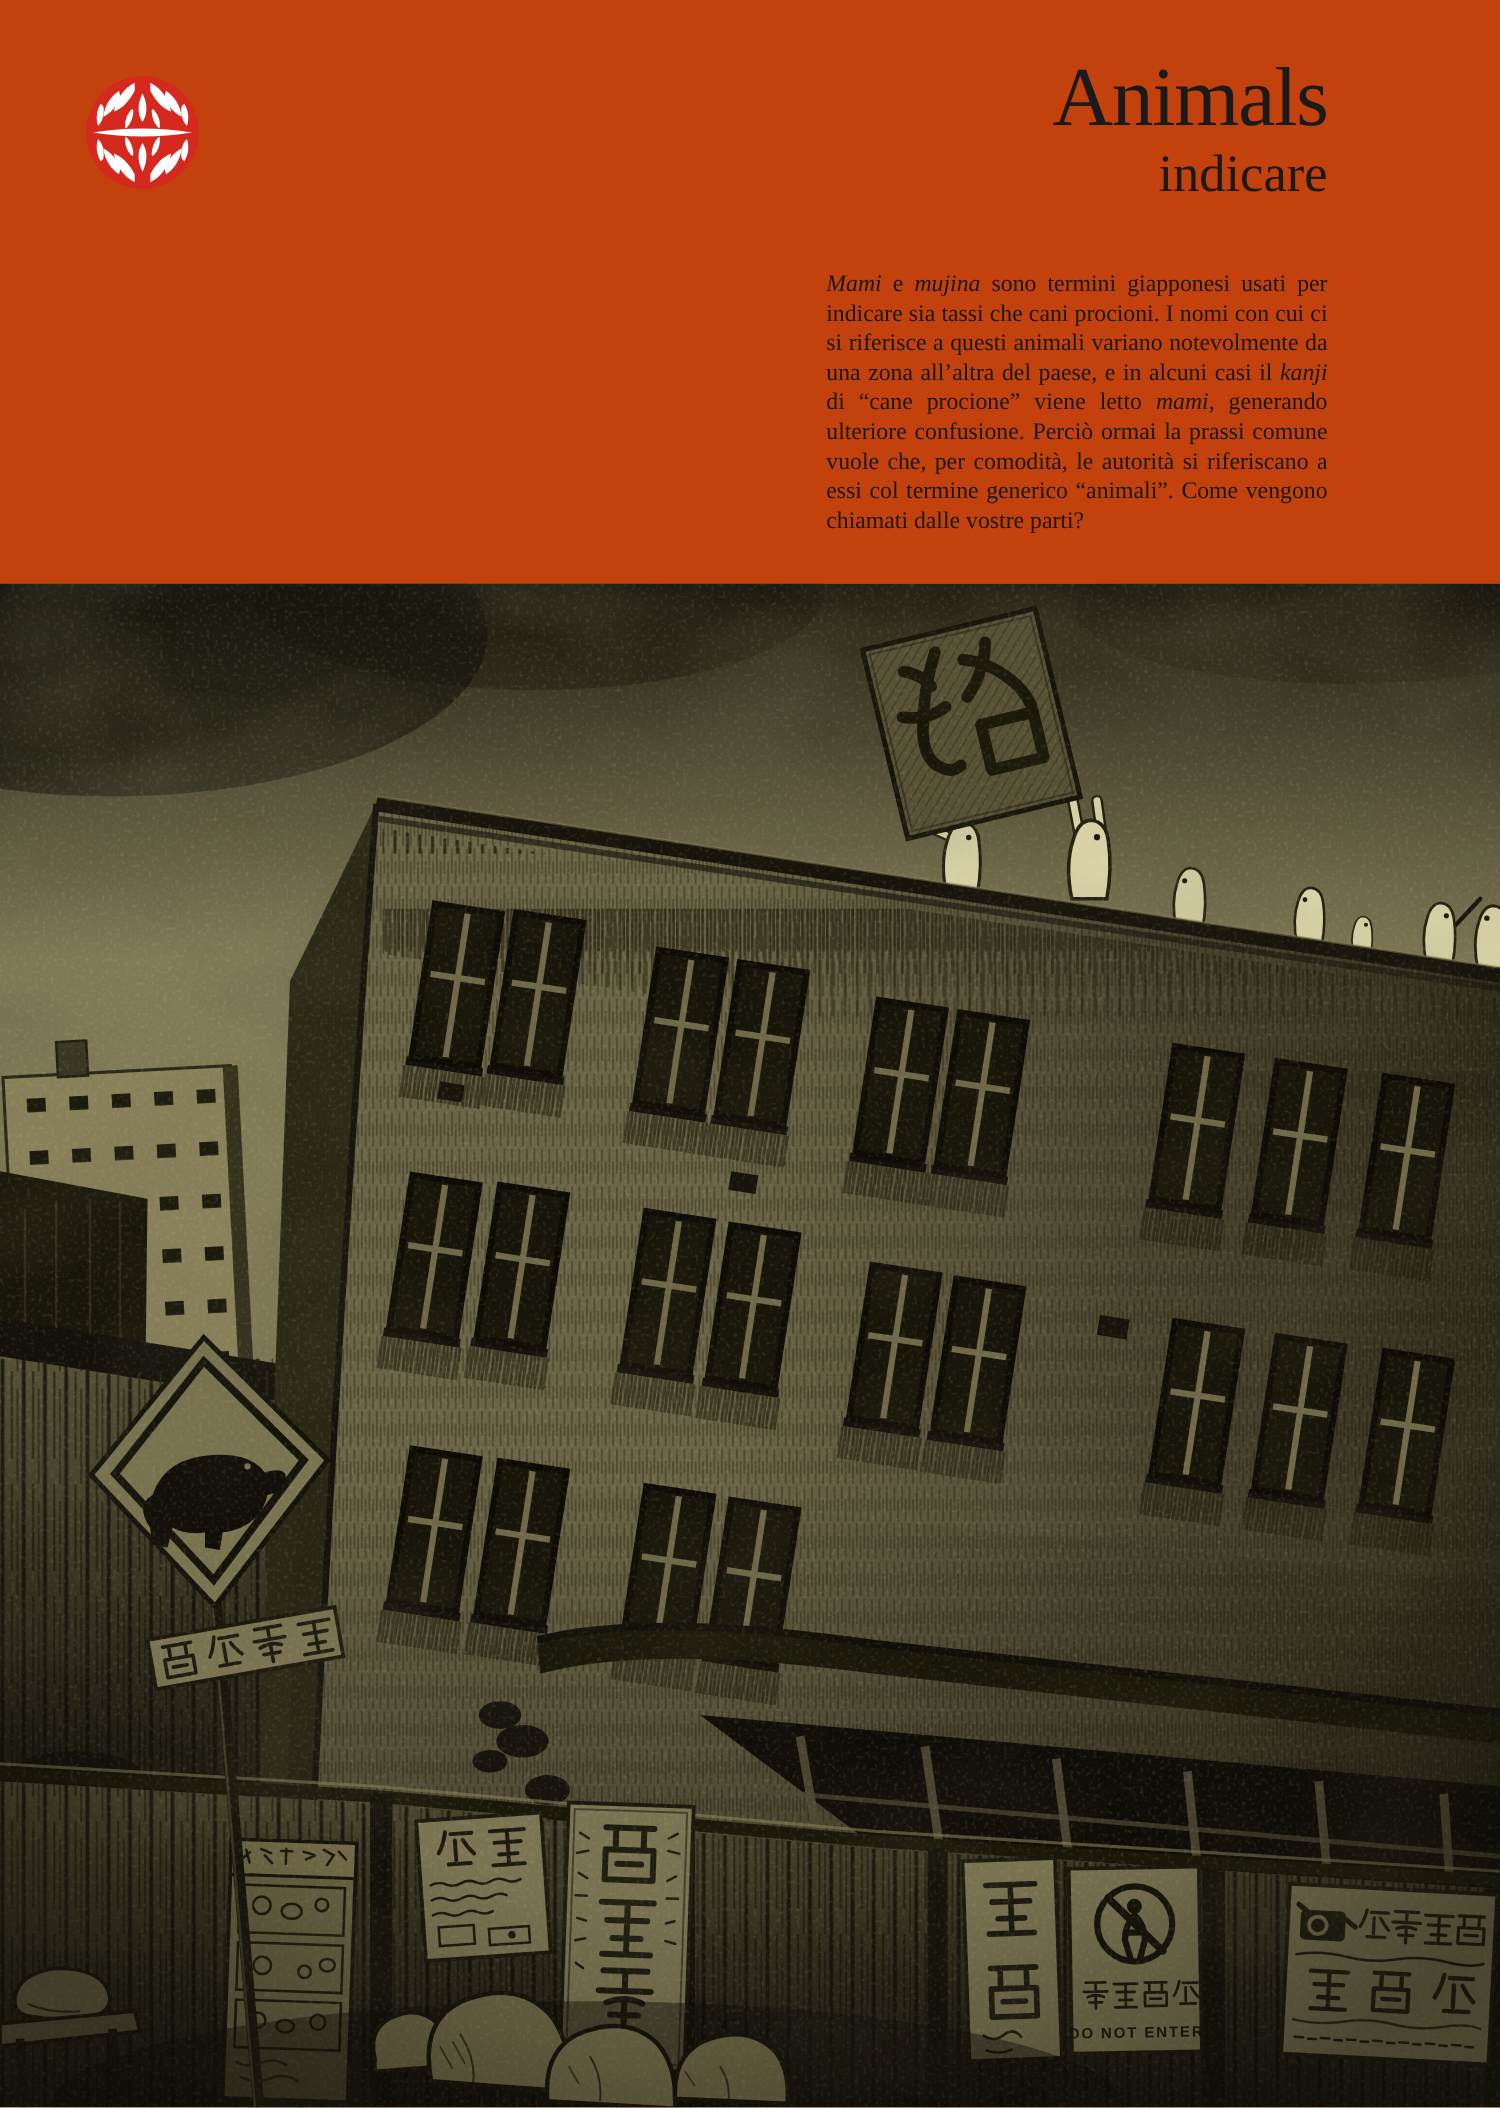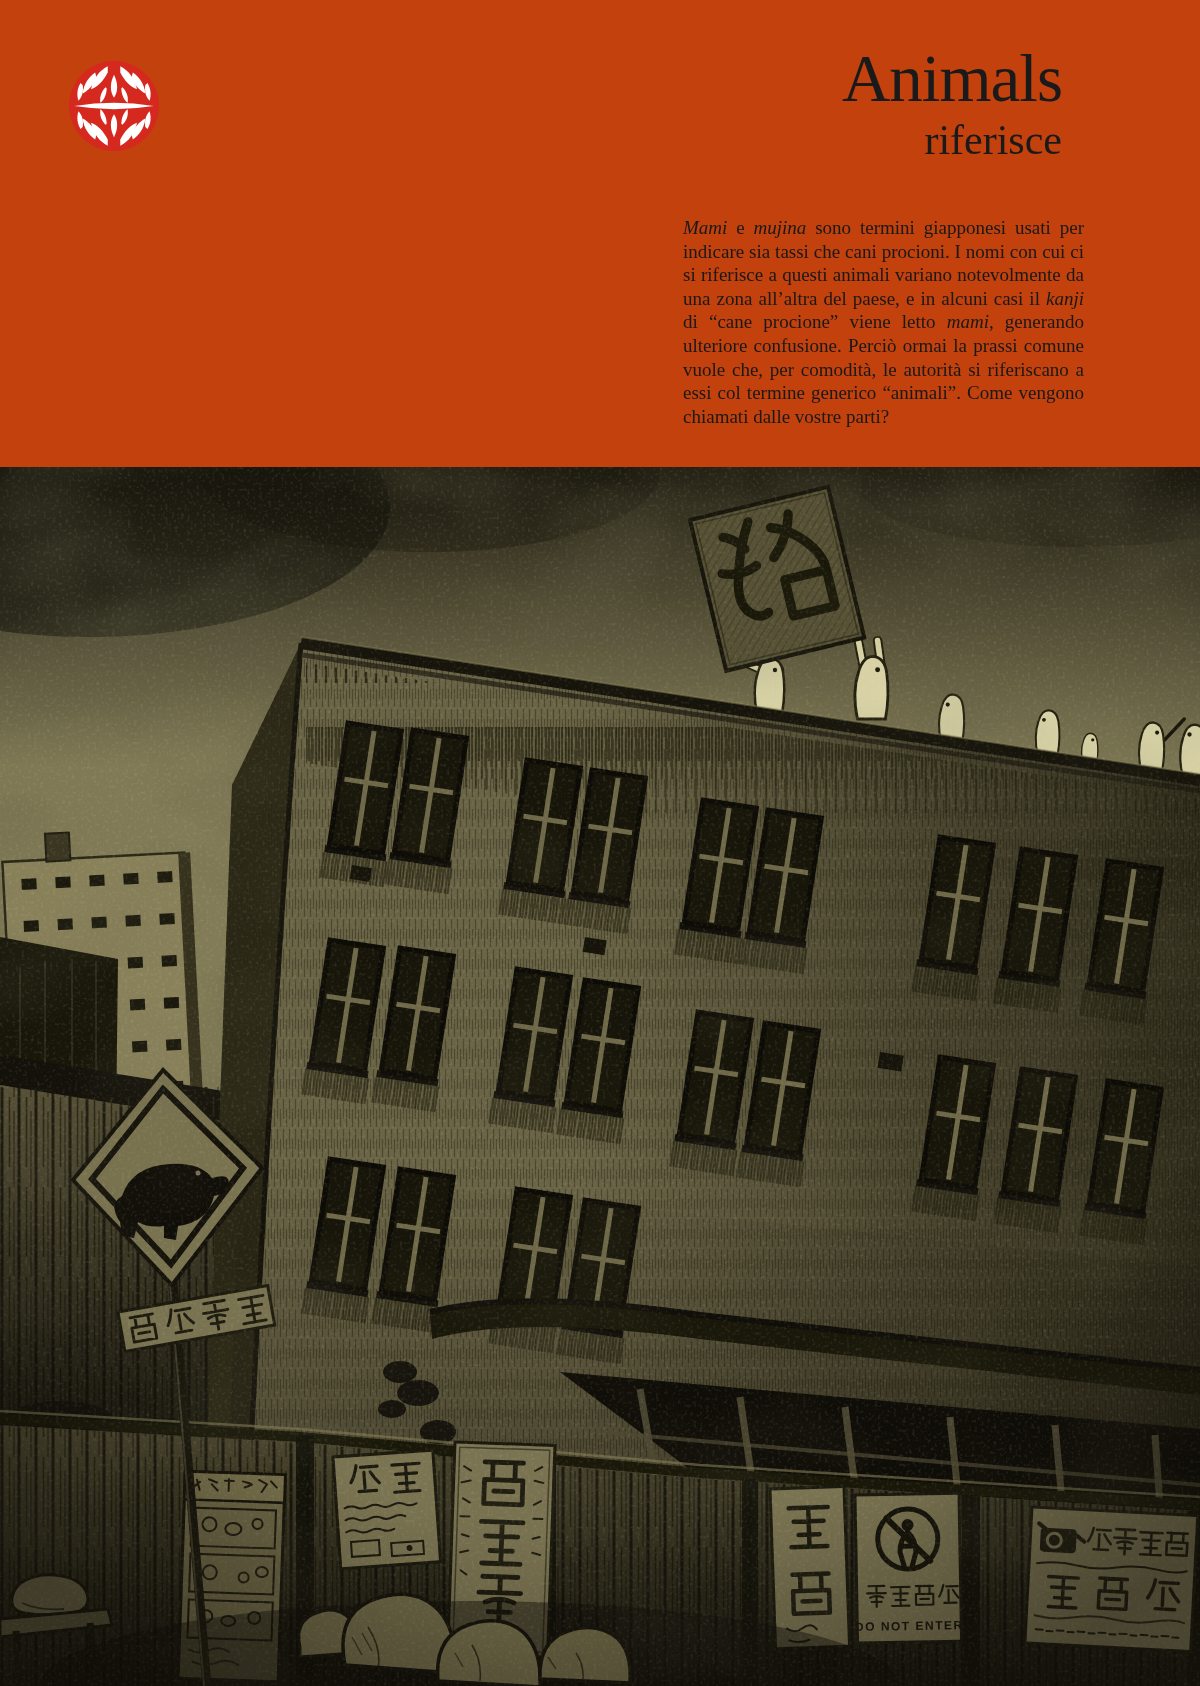--- a/index.html
+++ b/index.html
@@ -2,21 +2,21 @@
 <html><head>
 <meta charset="utf-8">
 <style>
   html,body{margin:0;padding:0;background:#ffffff}
   .page{position:relative;width:1200px;height:1686px;background:#c2410c;overflow:hidden;
         font-family:"Liberation Serif",serif;color:#1a1a1a}
   .logo{position:absolute;left:68px;top:60px;width:92px;height:92px}
   .masthead{position:absolute;top:44px;right:138px;text-align:right}
   .title{font-size:67px;line-height:1.02;letter-spacing:-1px;font-weight:400;margin:0}
   .author{font-size:42px;line-height:1;margin-top:7px;font-weight:400}
-  .intro{position:absolute;left:683px;top:197px;width:401px;font-size:19px;line-height:23.6px;
+  .intro{position:absolute;left:661px;top:197px;width:401px;font-size:19px;line-height:23.6px;
          text-align:justify;color:#191919}
   .intro .it{font-style:italic}
   .art{position:absolute;left:0;top:467px;width:1200px;height:1219px;display:block}
   
   .kj{stroke:#1c1a0e;stroke-width:3;fill:none;stroke-linecap:round;stroke-linejoin:round}
   .bigk{stroke:#191708;stroke-width:10;fill:none;stroke-linecap:round;stroke-linejoin:round}
   .board{fill:#7b7452;stroke:#1b190d;stroke-width:3}
   .cbody{fill:#d8d2a6;stroke:#23200f;stroke-width:2.5}
   .armo{stroke:#23200f;stroke-width:8.5;fill:none;stroke-linecap:round}
   .armi{stroke:#d8d2a6;stroke-width:5;fill:none;stroke-linecap:round}
@@ -40,21 +40,21 @@
       <use href="#q1" transform="translate(0,88) scale(1,-1)"></use>
       <use href="#q1" transform="translate(88,88) scale(-1,-1)"></use>
       <path d="M44,14 C40,22 40,30 44,36 C48,30 48,22 44,14 Z"></path>
       <path d="M44,52 C40,58 40,66 44,74 C48,66 48,58 44,52 Z"></path>
       <path d="M6,44 Q44,38 82,44 Q44,50 6,44 Z"></path>
     </g>
   </svg>
 
   <div class="masthead">
     <h1 class="title">Animals</h1>
-    <div class="author">riferisce</div>
+    <div class="author">indicare</div>
   </div>
 
   <p class="intro"><span class="it">Mami</span><span> e </span><span class="it">mujina</span><span> sono termini giapponesi usati per indicare sia tassi che cani procioni. I nomi con cui ci si riferisce a questi animali variano notevolmente da una zona all’altra del paese, e in alcuni casi il </span><span class="it">kanji</span><span> di “cane procione” viene letto </span><span class="it">mami</span><span>, generando ulteriore confusione. Perciò ormai la prassi comune vuole che, per comodità, le autorità si riferiscano a essi col termine generico “animali”. Come vengono chiamati dalle vostre parti?</span></p>
 
   <svg class="art" viewBox="0 0 1200 1219" aria-hidden="false">
     <defs>
       <linearGradient id="gTop" x1="0" y1="0" x2="0" y2="1">
         <stop offset="0" stop-color="#141209" stop-opacity="0.88"></stop>
         <stop offset="1" stop-color="#141209" stop-opacity="0"></stop>
       </linearGradient>

